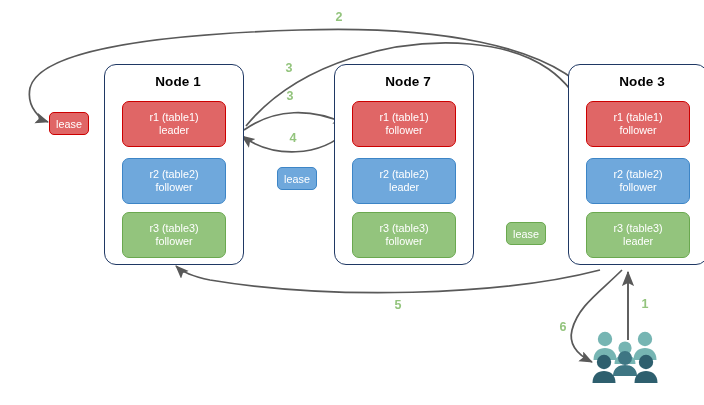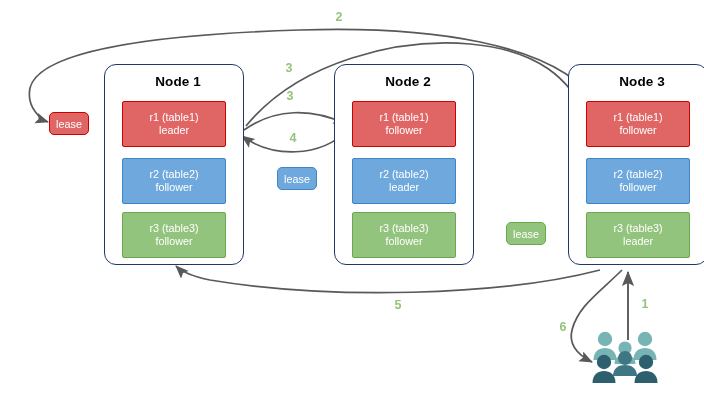--- a/index.html
+++ b/index.html
@@ -45,21 +45,21 @@
     color: #000000;
     letter-spacing: 0.1px;
   }
 
   
   .replica {
     position: absolute;
     box-sizing: border-box;
     width: 104px;
     height: 46px;
-    border-radius: 2px;
+    border-radius: 7px;
     display: flex;
     flex-direction: column;
     align-items: center;
     justify-content: center;
     color: #ffffff;
     font-size: 10.8px;
     line-height: 13.5px;
     text-align: center;
   }
   .replica .ln { display: block; }
@@ -140,21 +140,21 @@
   <div class="replica rep-blue" style="left:122px; top:158px;">
     <span class="ln">r2 (table2)</span>
     <span class="ln">follower</span>
   </div>
   <div class="replica rep-green" style="left:122px; top:212px;">
     <span class="ln">r3 (table3)</span>
     <span class="ln">follower</span>
   </div>
 
   <div class="node-box" style="left:334px; top:64px; width:140px; height:201px;">
-    <div class="node-title">Node 2</div>
+    <div class="node-title">Node 7</div>
   </div>
   <div class="replica rep-red" style="left:352px; top:101px;">
     <span class="ln">r1 (table1)</span>
     <span class="ln">follower</span>
   </div>
   <div class="replica rep-blue" style="left:352px; top:158px;">
     <span class="ln">r2 (table2)</span>
     <span class="ln">leader</span>
   </div>
   <div class="replica rep-green" style="left:352px; top:212px;">

